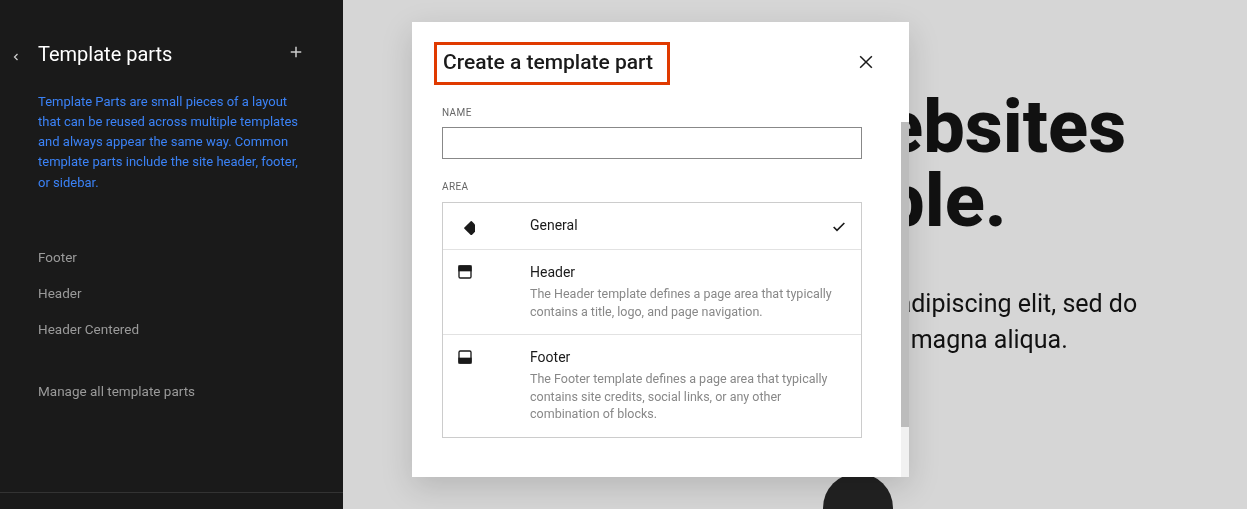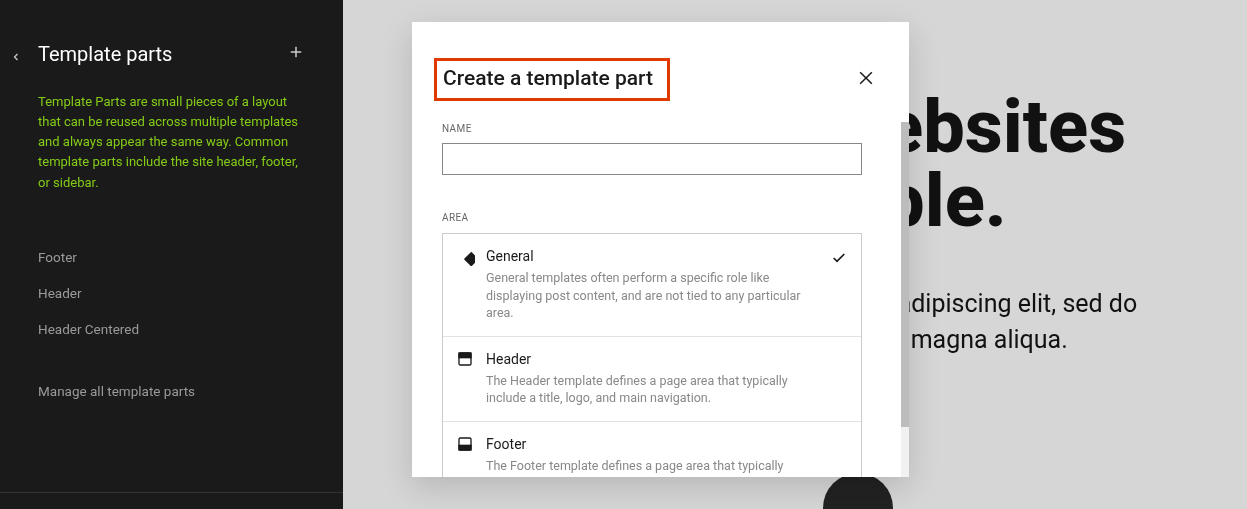--- a/index.html
+++ b/index.html
@@ -13,21 +13,21 @@
   }
   .sidebar-header {
     display: flex; align-items: center; margin-top: 42px; position: relative;
   }
   .back-chevron {
     position: absolute; left: -28px; top: 6px; color: #ccc; cursor: pointer;
   }
   .sidebar-title { font-size: 20px; font-weight: 400; color: #fff; flex: 1; }
   .add-btn { color: #ccc; cursor: pointer; }
   .sidebar-desc {
-    margin-top: 26px; font-size: 13px; line-height: 1.55; color: #84cc16;
+    margin-top: 26px; font-size: 13px; line-height: 1.55; color: #3b82f6;
   }
   .sidebar-list { margin-top: 46px; }
   .sidebar-item {
     font-size: 13.5px; color: #9a9a9a; padding: 10px 0; cursor: pointer;
   }
   .sidebar-manage {
     margin-top: 36px; font-size: 13.5px; color: #9a9a9a; cursor: pointer;
   }
   .sidebar-divider {
     position: absolute; bottom: 16px; left: 0; width: 343px; height: 1px;
@@ -68,41 +68,41 @@
   }
   .modal-scroll-thumb {
     position: absolute; top: 0; width: 8px; height: 305px; background: #bcbcbc;
   }
   .modal-scroll-arrow-up, .modal-scroll-arrow-down {
     position: absolute; width: 8px; height: 8px; font-size: 8px; color: #666; text-align:center;
   }
   .modal-scroll-arrow-up { top: -1px; }
   .modal-header {
     display: flex; align-items: center; justify-content: space-between;
-    margin-top: 36px;
+    margin-top: 20px;
   }
   .modal-title-wrap {
     border: 3px solid #e03a00; padding: 5px 14px 8px 6px; margin-left: -8px;
   }
   .modal-title { font-size: 21px; font-weight: 500; color: #1a1a1a; }
   .close-btn { cursor: pointer; color: #1a1a1a; margin-right: 3px;}
   .field-label {
     font-size: 10px; letter-spacing: 0.4px; color: #666; margin-top: 22px;
     text-transform: uppercase;
   }
   .name-input {
     width: 420px; height: 32px; border: 1px solid #888; outline: none;
     font-size: 14px; padding: 0 8px; margin-top: 9px; background:#fff;
   }
   .area-list {
     width: 420px; border: 1px solid #ccc; margin-top: 10px;
   }
   .area-option {
     display: flex; padding: 14px 14px 14px 14px; border-bottom: 1px solid #e2e2e2;
-    cursor: pointer; position: relative;
+    cursor: pointer; position: relative; gap: 44px;
   }
   .area-option:last-child { border-bottom: none; }
   .area-icon {
     width: 18px; height: 18px; flex-shrink: 0; margin-right: 11px; color:#1a1a1a;
   }
   .area-text { flex: 1; }
   .area-name { font-size: 14px; color: #1a1a1a; }
   .area-desc { font-size: 12.5px; color: #888; margin-top: 5px; line-height: 1.4; max-width: 330px;}
   .area-check { position: absolute; right: 14px; top: 16px; color: #1a1a1a; }
 </style>
@@ -163,51 +163,50 @@
       <svg width="20" height="20" viewBox="0 0 24 24" fill="none" stroke="currentColor" stroke-width="1.8">
           <line x1="5" y1="5" x2="19" y2="19"></line>
           <line x1="19" y1="5" x2="5" y2="19"></line>
         </svg>
     </span>
   </div>
 
   <div class="field-label">NAME</div>
   <input class="name-input" type="text" value="" style="">
 
-  <div class="field-label" style="margin-top:37px;">AREA</div>
+  <div class="field-label" style="margin-top:22px;">AREA</div>
 
   <div class="area-list">
 
     <div class="area-option">
       <span class="area-icon">
         <svg width="18" height="18" viewBox="0 0 24 24" fill="currentColor">
             <rect x="12" y="2" width="14" height="14" transform="rotate(45 12 12)" rx="1"></rect>
           </svg>
       </span>
       <div class="area-text">
         <div class="area-name">General</div>
-        <div class="area-desc">General templates often perform a specific role like displaying post content, and are not tied to any particular area.</div>
       </div>
       <span class="area-check">
         <svg width="16" height="16" viewBox="0 0 24 24" fill="none" stroke="currentColor" stroke-width="2.5">
             <polyline points="20 6 9 17 4 12"></polyline>
           </svg>
       </span>
     </div>
 
     <div class="area-option">
       <span class="area-icon">
         <svg width="16" height="16" viewBox="0 0 24 24" fill="none" stroke="currentColor" stroke-width="2">
             <rect x="3" y="3" width="18" height="18" rx="2" fill="none"></rect>
             <rect x="3" y="3" width="18" height="7" fill="currentColor"></rect>
           </svg>
       </span>
       <div class="area-text">
         <div class="area-name">Header</div>
-        <div class="area-desc">The Header template defines a page area that typically include a title, logo, and main navigation.</div>
+        <div class="area-desc">The Header template defines a page area that typically contains a title, logo, and page navigation.</div>
       </div>
     </div>
 
     <div class="area-option">
       <span class="area-icon">
         <svg width="16" height="16" viewBox="0 0 24 24" fill="none" stroke="currentColor" stroke-width="2">
             <rect x="3" y="3" width="18" height="18" rx="2" fill="none"></rect>
             <rect x="3" y="14" width="18" height="7" fill="currentColor"></rect>
           </svg>
       </span>

